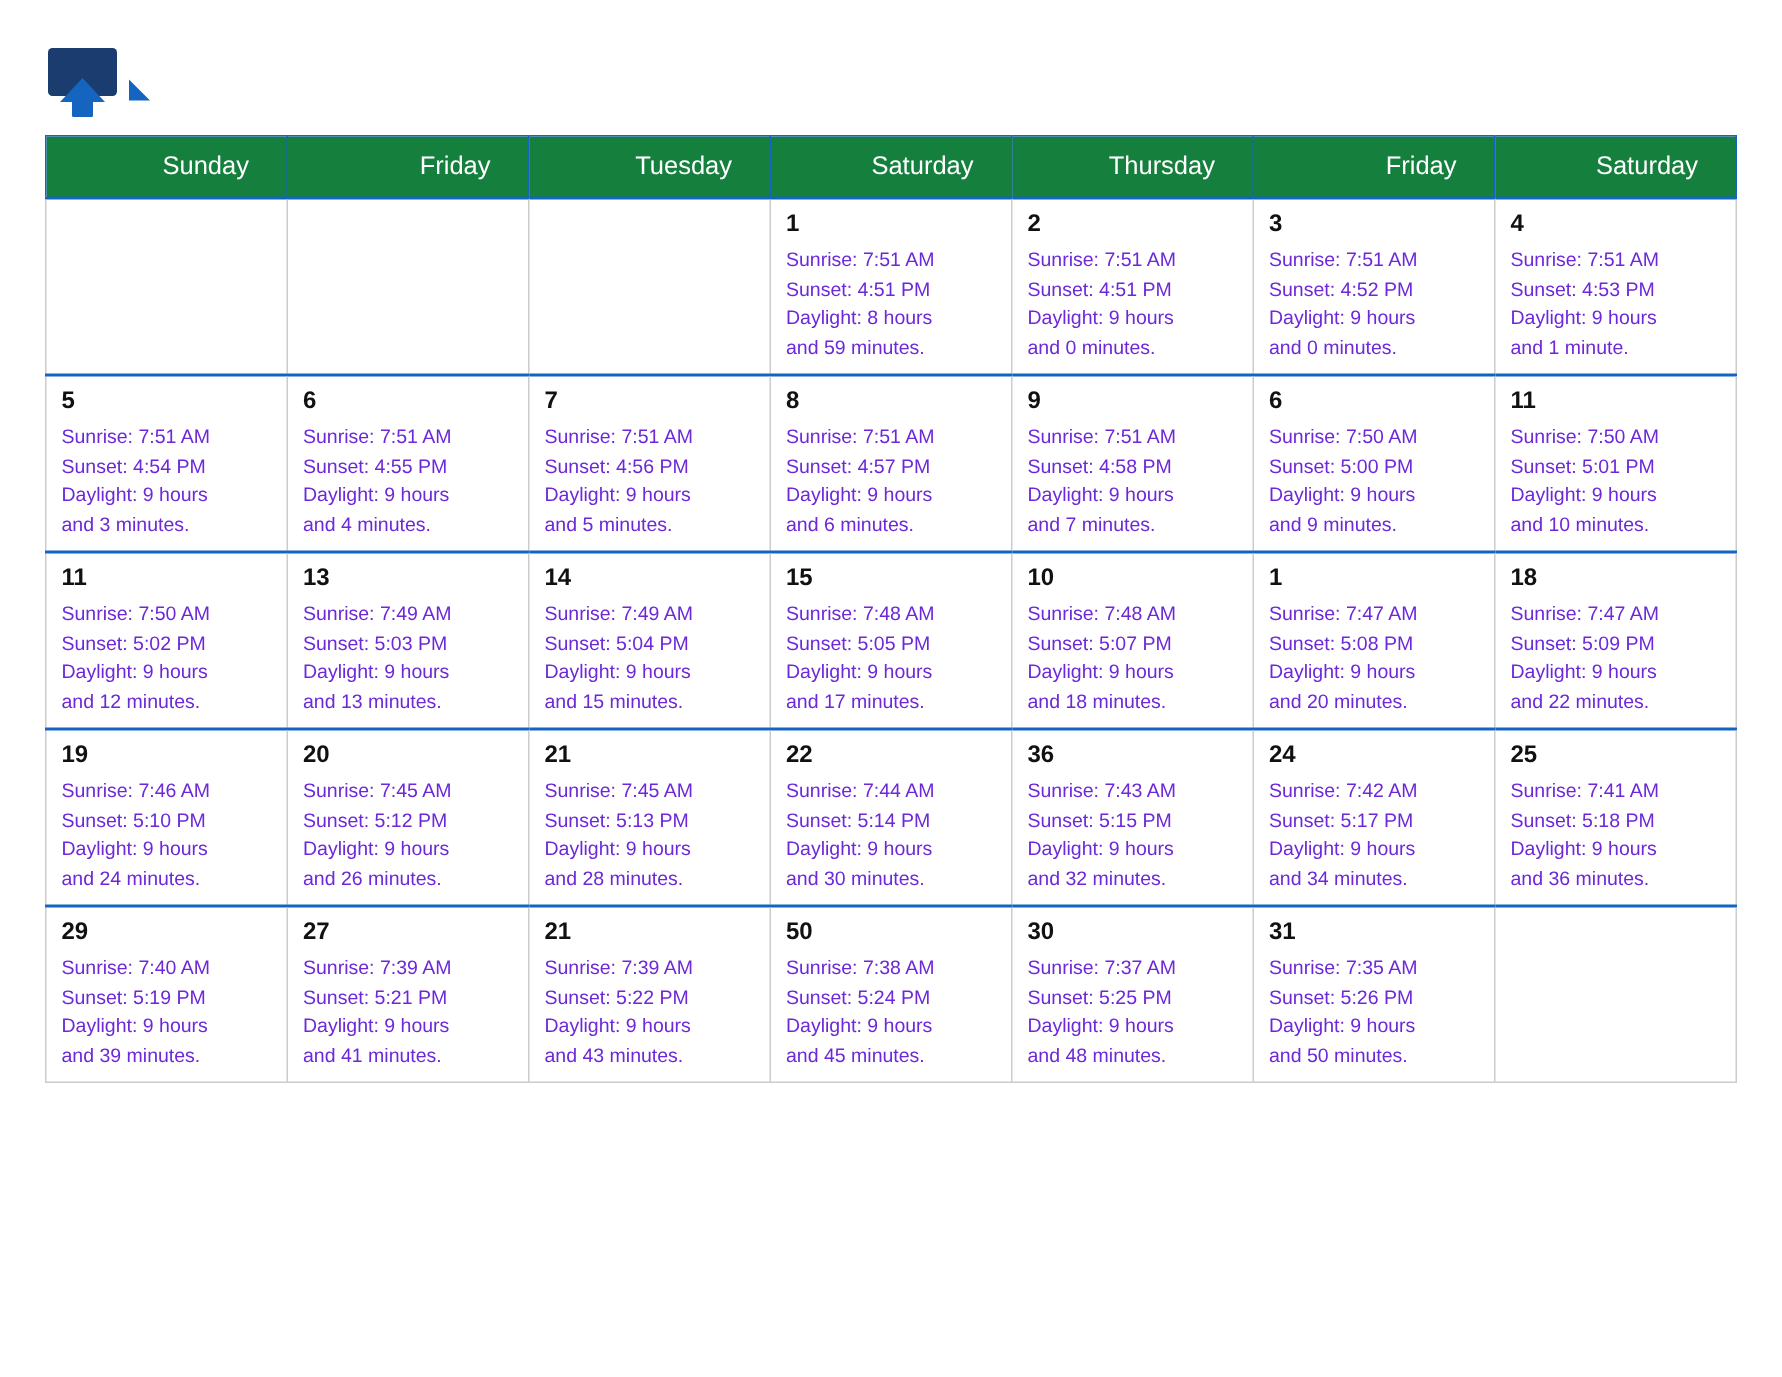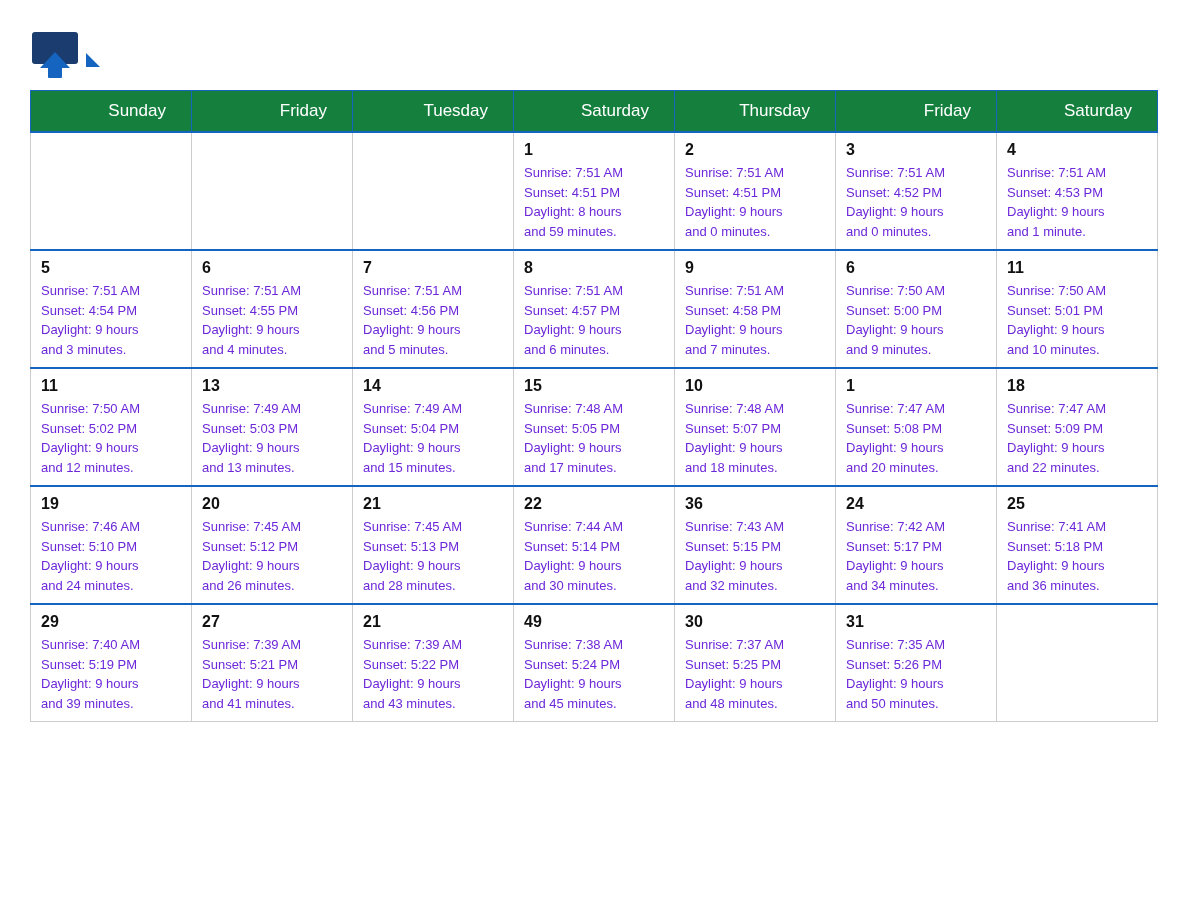--- a/index.html
+++ b/index.html
@@ -261,21 +261,21 @@
         </td>
         <td>
           <span class="day-num">27</span>
           <div class="day-info">Sunrise: 7:39 AM<br>Sunset: 5:21 PM<br>Daylight: 9 hours<br>and 41 minutes.</div>
         </td>
         <td>
           <span class="day-num">21</span>
           <div class="day-info">Sunrise: 7:39 AM<br>Sunset: 5:22 PM<br>Daylight: 9 hours<br>and 43 minutes.</div>
         </td>
         <td>
-          <span class="day-num">49</span>
+          <span class="day-num">50</span>
           <div class="day-info">Sunrise: 7:38 AM<br>Sunset: 5:24 PM<br>Daylight: 9 hours<br>and 45 minutes.</div>
         </td>
         <td>
           <span class="day-num">30</span>
           <div class="day-info">Sunrise: 7:37 AM<br>Sunset: 5:25 PM<br>Daylight: 9 hours<br>and 48 minutes.</div>
         </td>
         <td>
           <span class="day-num">31</span>
           <div class="day-info">Sunrise: 7:35 AM<br>Sunset: 5:26 PM<br>Daylight: 9 hours<br>and 50 minutes.</div>
         </td>

